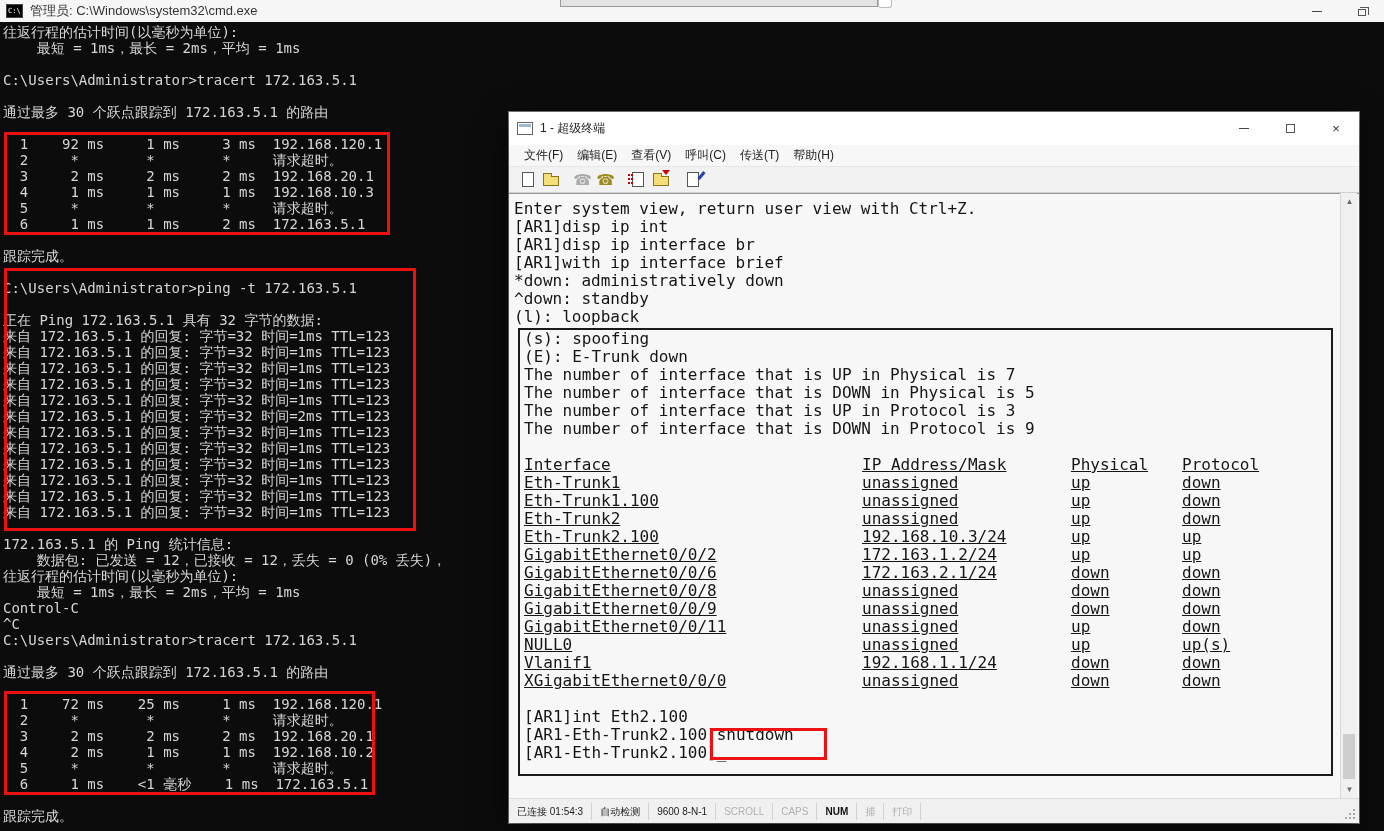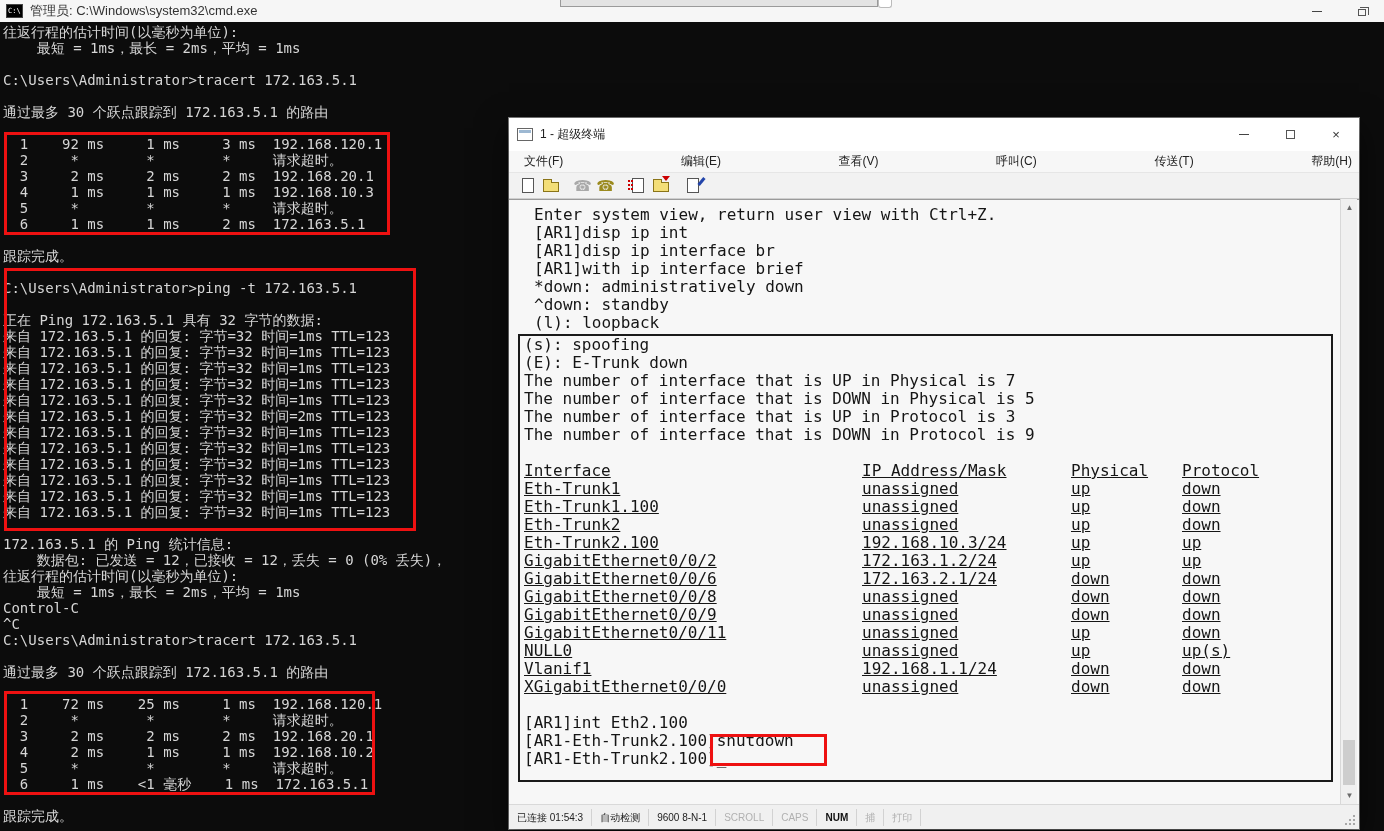--- a/index.html
+++ b/index.html
@@ -28,49 +28,49 @@
   #red-box-2 { left:4px;  top:268px; width:412px; height:263px; }
   #red-box-3 { left:4px;  top:691px; width:371px; height:104px; }
 
   
   .bg-window-edge { position:absolute; left:560px; top:0; width:318px; height:7px;
     background:#e3e3e3; border:1px solid #9a9a9a; border-top:none; border-radius:0 0 0 0; z-index:1; }
   .bg-window-edge2 { position:absolute; left:878px; top:0; width:14px; height:8px;
     background:#fff; border:1px solid #bbb; border-top:none; border-radius:0 0 3px 3px; z-index:1; }
 
   
-  .ht-window { position:absolute; left:509px; top:118px; width:850px; height:711px;
+  .ht-window { position:absolute; left:509px; top:112px; width:850px; height:711px;
     background:#f0f0f0; z-index:10; box-shadow:0 10px 30px rgba(0,0,0,.6), 0 0 0 1px #7f7f7f; }
   .ht-titlebar { height:33px; background:#ffffff; display:flex; align-items:center; padding-left:8px; }
   .ht-icon { width:16px; height:13px; border:1px solid #666; background:#fff; position:relative; }
   .ht-icon:before { content:""; position:absolute; left:1px; top:1px; right:1px; height:3px; background:#9db8d2; }
   .ht-title { margin-left:7px; font-size:12px; color:#222; }
   .ht-controls { margin-left:auto; display:flex; height:33px; }
   .ht-btn { width:46px; height:33px; display:flex; align-items:center; justify-content:center; font-size:13px; color:#333; }
   .ht-btn .glyph-max { width:9px; height:9px; border:1px solid #555; }
-  .ht-menubar { height:22px; background:#f7f7f7; display:flex; align-items:center; padding-left:8px; border-bottom:1px solid #e6e6e6;justify-content:space-between; }
+  .ht-menubar { height:22px; background:#f7f7f7; display:flex; align-items:center; padding-left:8px; border-bottom:1px solid #e6e6e6; }
   .menu-item { font-size:12px; color:#222; padding:0 7px; }
   .ht-toolbar { height:26px; background:#f2f2f2; display:flex; align-items:center; padding-left:7px; border-bottom:1px solid #cfcfcf; }
   .tool-btn { width:23px; height:22px; display:flex; align-items:center; justify-content:center; position:relative; }
   .tool-gap { width:9px; }
   .icon-page { width:12px; height:15px; background:#fff; border:1px solid #555; }
   .icon-folder { width:16px; height:10px; background:#f3de77; border:1px solid #8a7418; position:relative; margin-top:3px; }
   .icon-folder:before { content:""; position:absolute; left:-1px; top:-4px; width:7px; height:3px; background:#f3de77; border:1px solid #8a7418; border-bottom:none; }
   .phone-glyph { font-size:15px; line-height:15px; }
   .phone-gray { color:#a9a9a9; }
   .phone-yellow { color:#9b8a1e; }
   .icon-dots { position:absolute; left:2px; top:5px; width:2px; height:2px; background:#c00;
     box-shadow:0 4px #c00, 0 8px #c00, 3px 0 #c00, 3px 4px #c00, 3px 8px #c00; }
   .icon-arrow-down { position:absolute; right:2px; top:1px; width:0; height:0;
     border-left:4px solid transparent; border-right:4px solid transparent; border-top:5px solid #c00; }
   .icon-pencil { position:absolute; right:1px; top:2px; width:3px; height:9px; background:#2244aa; transform:rotate(40deg); }
 
   .ht-content { position:absolute; top:81px; left:0; right:0; bottom:25px; background:#f7f7f7;
     border-top:1px solid #9a9a9a; font-family:"DejaVu Sans Mono", monospace; font-size:16px; color:#151515; overflow:hidden; }
-  .term-text { padding:6px 0 0 25px; }
+  .term-text { padding:6px 0 0 5px; }
   .term-line { height:18px; line-height:18px; white-space:pre; }
 
   .term-box { margin:2px 0 0 9px; width:815px; border:2px solid #1a1a1a; padding:0 0 12px 4px; background:#f7f7f7; }
   .t-row { display:flex; height:18px; line-height:18px; white-space:pre;text-decoration:underline; }
   .t-col-iface { width:338px; } .t-col-ip { width:209px; } .t-col-phys { width:111px; } .t-col-proto { flex:1; }
 
   #red-box-4 { left:201px; top:616px; width:117px; height:32px; }
 
   
   .term-scrollbar { position:absolute; top:81px; right:2px; width:17px; bottom:25px; background:#f0f0f0; border-left:1px solid #d8d8d8; }

